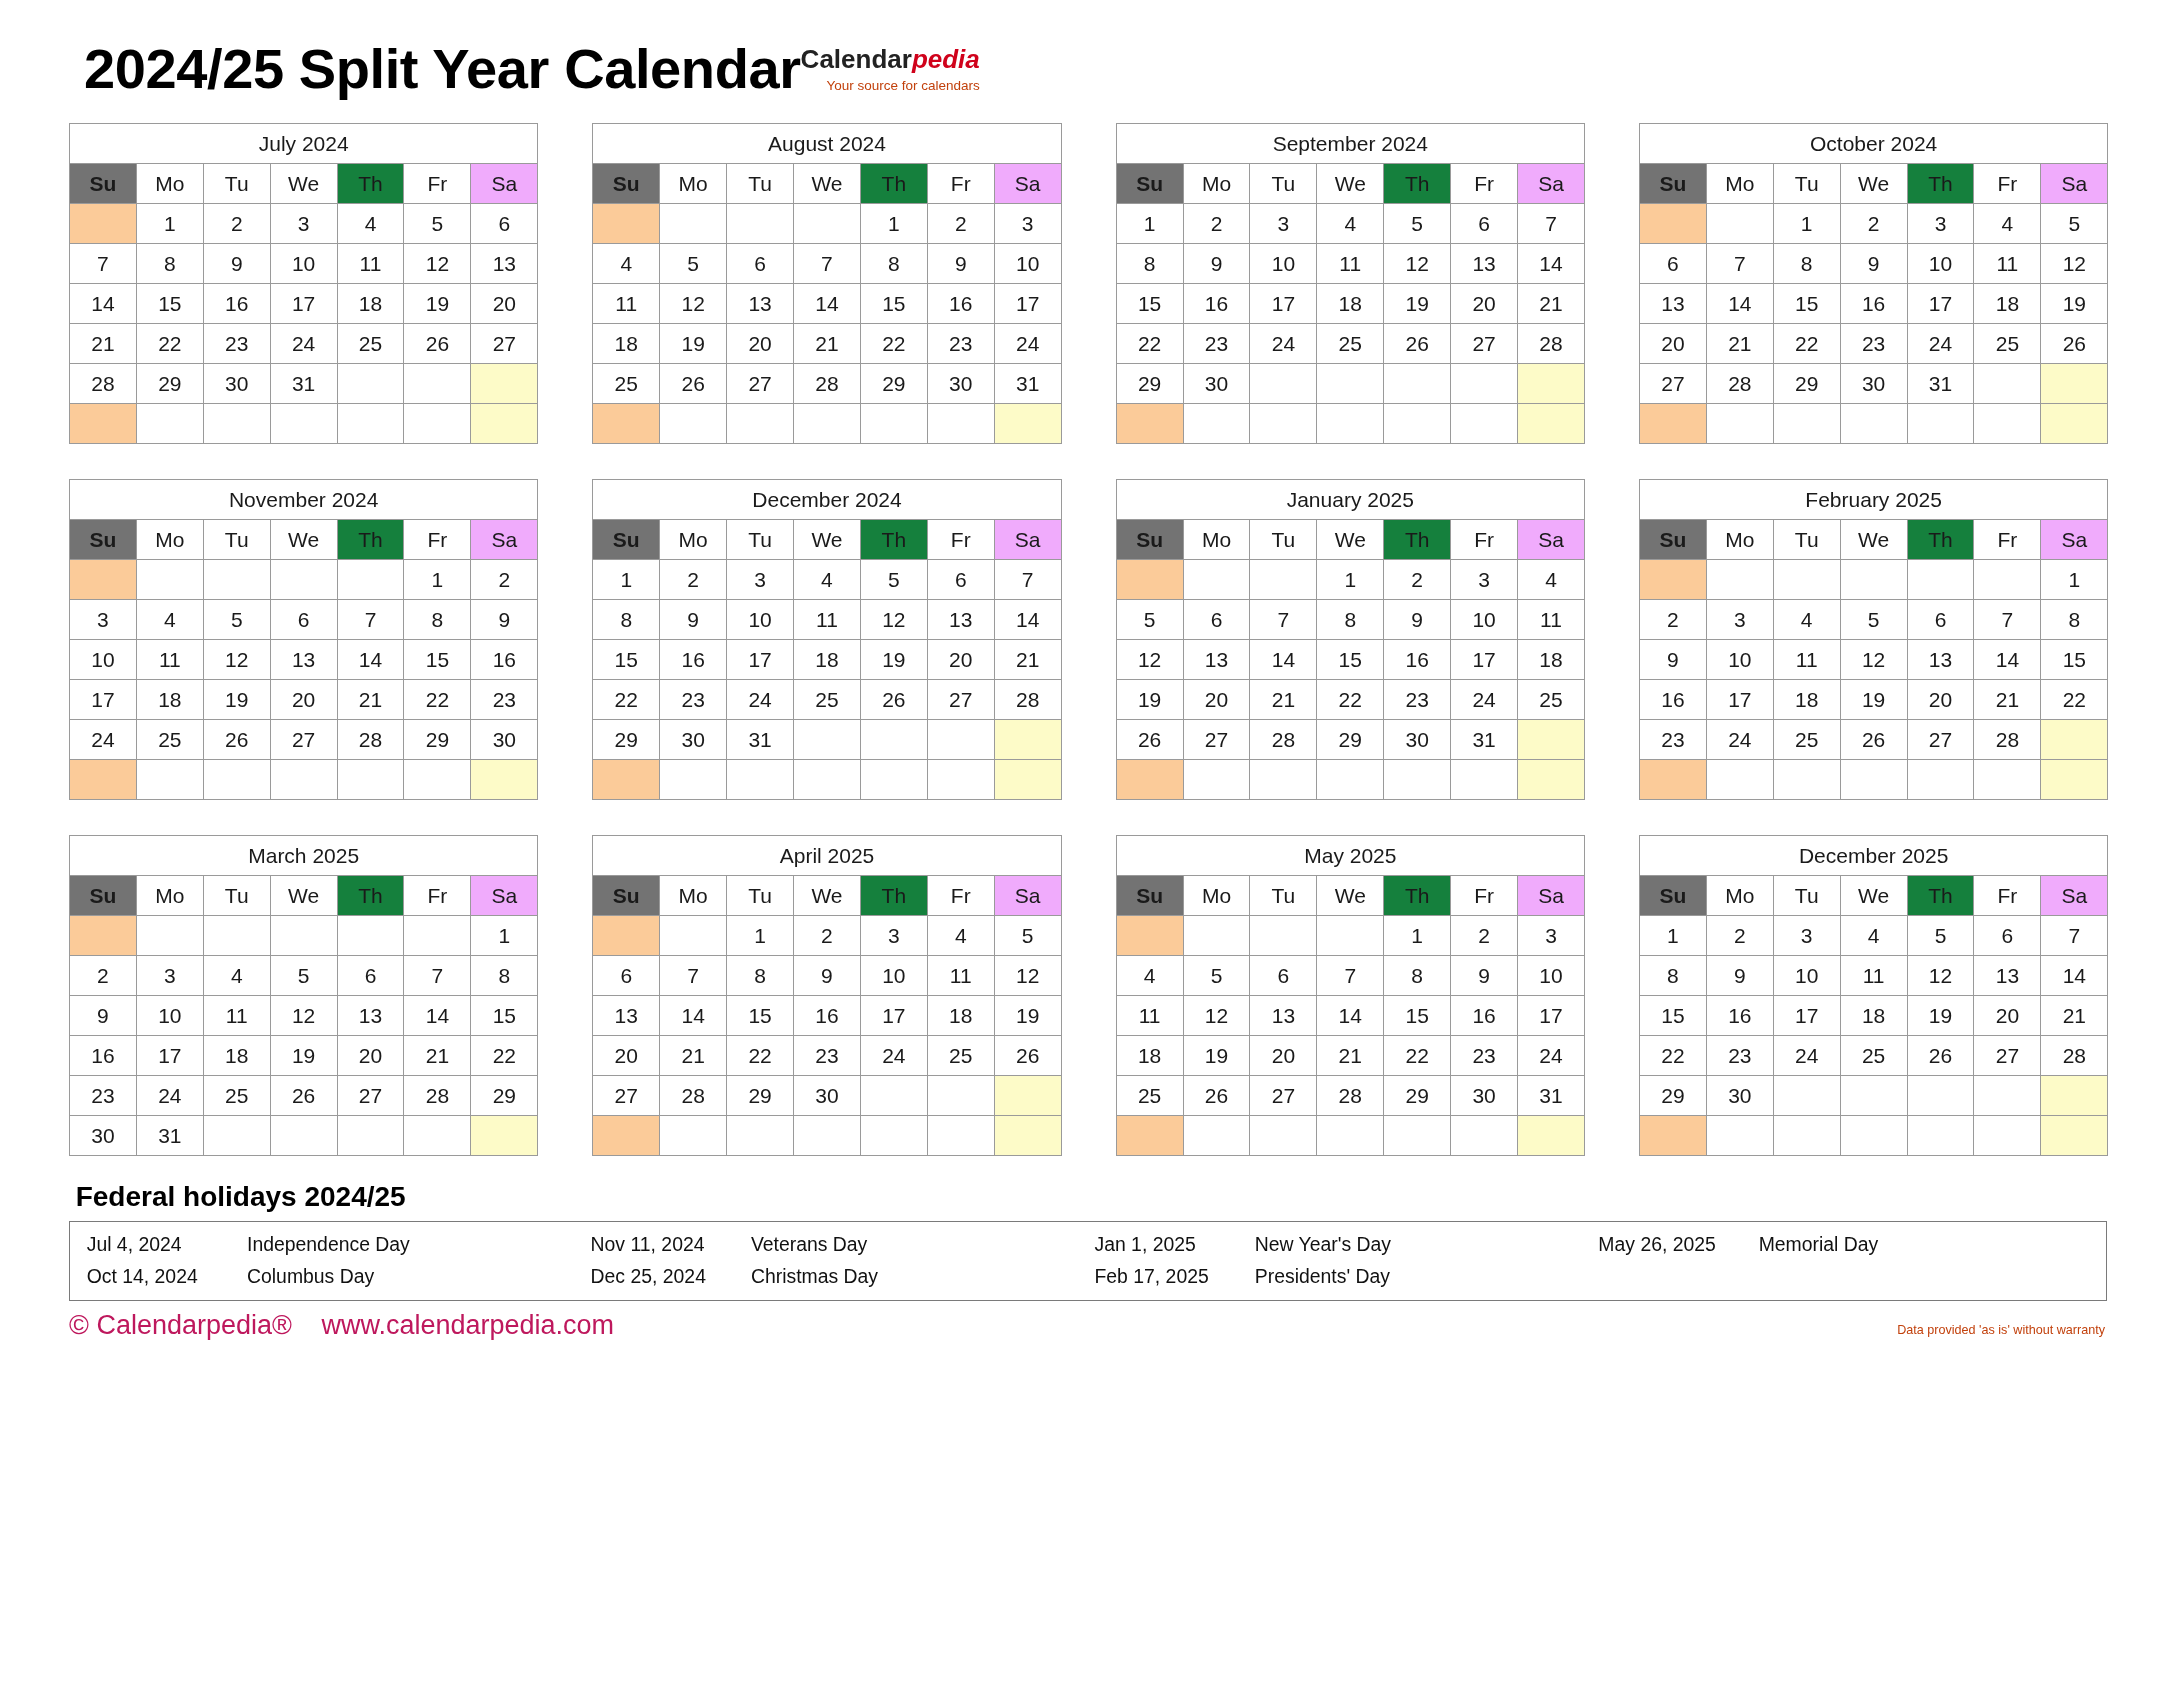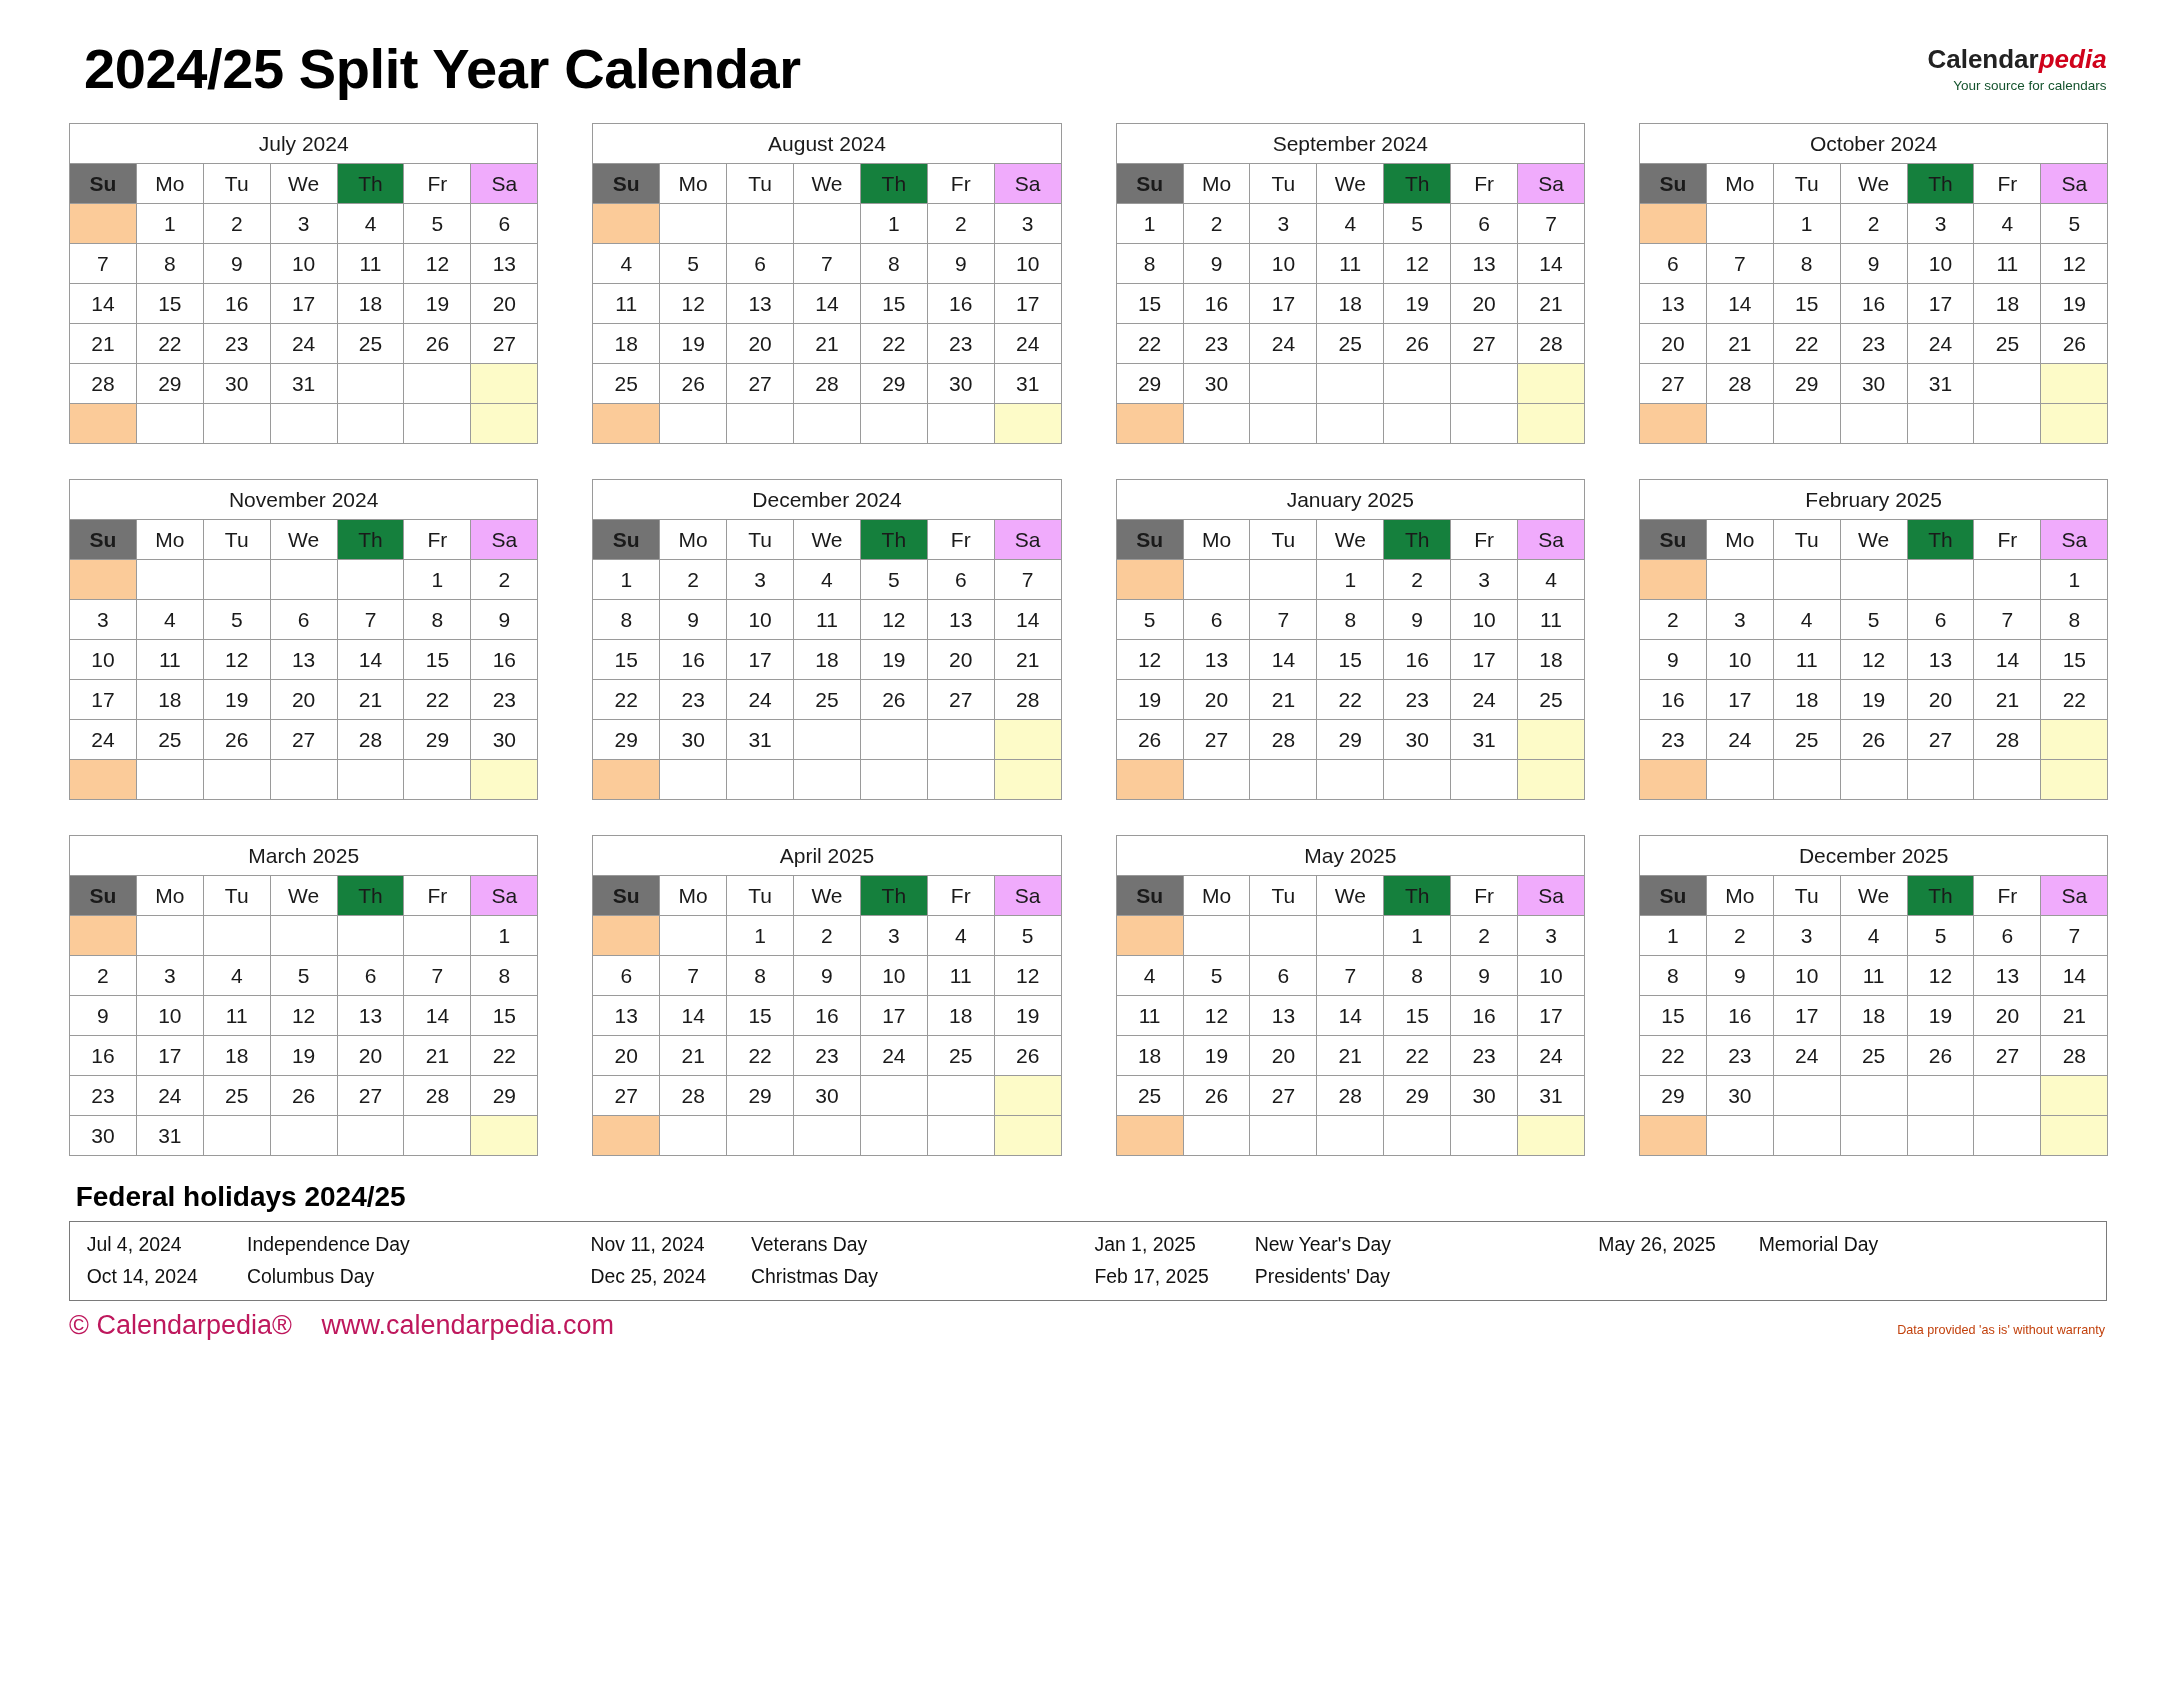--- a/index.html
+++ b/index.html
@@ -18,21 +18,20 @@
     width: 2159px;
     height: 1702px;
     padding: 29px 44px 0 44px;
     position: relative;
   }
 
   
   .header {
     display: flex;
     align-items: flex-start;
-    justify-content: space-between;
     height: 94px;
   }
   .main-title {
     font-size: 56px;
     font-weight: bold;
     color: #000;
     letter-spacing: -0.4px;
     margin-top: 6.7px;
     padding-left: 40px;
   }
@@ -42,21 +41,21 @@
     margin-top: 15px;
   }
   .brand-line1 {
     font-size: 26px;
     font-weight: bold;
     color: #222;
   }
   .brand-line1 .pedia { color: #d0021b; font-style: italic; }
   .brand-line2 {
     font-size: 13.5px;
-    color: #14532d;
+    color: #c2410c;
     margin-top: 2.5px;
   }
 
   
   .months {
     display: grid;
     grid-template-columns: repeat(4, 1fr);
     column-gap: 54px;
     row-gap: 35px;
     padding: 0 6.7px 0 25px;

